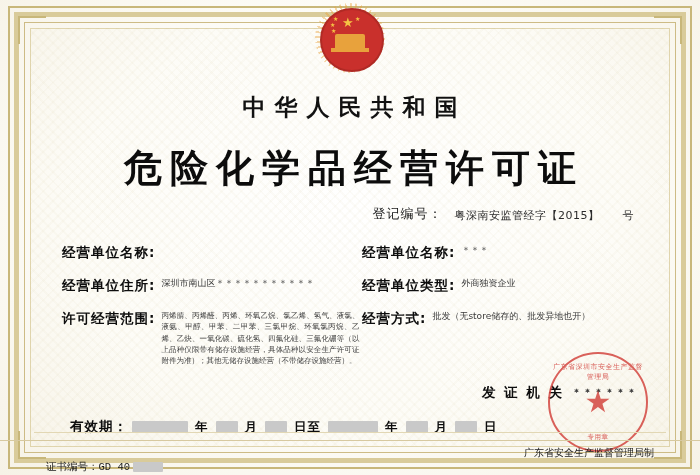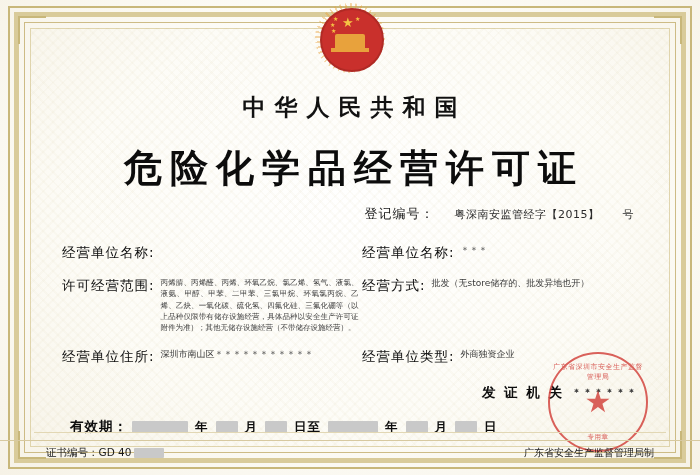--- a/index.html
+++ b/index.html
@@ -93,40 +93,40 @@
   .title-main{
     margin-top:20px;
     font-size:38px;font-weight:700;color:#0c0c0c;
     letter-spacing:8px;text-indent:8px;
   }
 
   
   .reg-line{
     position:absolute;right:66px;top:205px;
     font-size:12.5px;color:#1a1a1a;
-    display:flex;align-items:center;gap:20px;
+    display:flex;align-items:flex-end;gap:12px;
   }
   .reg-label{font-size:13px;letter-spacing:1px;}
   .reg-val{font-size:11px;color:#2b2b2b;letter-spacing:.5px;}
   .redact{
     display:inline-block;background:#c9c9c9;border-radius:1px;vertical-align:middle;
   }
 
   
   .fields{
     position:absolute;left:62px;top:244px;right:60px;
     font-size:13px;color:#111;
   }
   .row{
     display:flex;align-items:flex-start;margin-bottom:15px;
   }
   .col-l{width:300px;display:flex;align-items:flex-start;}
   .col-r{flex:1;display:flex;align-items:flex-start;}
   .lbl{
-    font-size:13.5px;font-weight:400;letter-spacing:1px;color:#0d0d0d;white-space:nowrap;
+    font-size:13.5px;font-weight:700;letter-spacing:1px;color:#0d0d0d;white-space:nowrap;
   }
   .val{
     margin-left:6px;font-size:10.5px;color:#333;line-height:1.25;
     flex:1;
   }
   .val-small{font-size:9px;color:#3a3a3a;line-height:1.45;display:block;}
   .scope{
     font-size:7.5px;line-height:1.5;color:#3c3c3c;text-align:justify;
     max-width:198px;
   }
@@ -164,22 +164,22 @@
     font-size:13.5px;font-weight:700;letter-spacing:1px;color:#0d0d0d;margin-left:8px;
   }
   .validity .unit{font-weight:700;font-size:12.5px;margin:0 3px;}
 
   
   .footer{
     position:absolute;left:0;right:0;bottom:8px;height:26px;
     border-top:1px solid #d7c9a0;
   }
   .footer-left{
-    position:absolute;left:46px;top:5px;font-size:10.5px;color:#1a1a1a;
-    display:flex;align-items:center;gap:3px;
+    position:absolute;left:46px;top:19px;font-size:10.5px;color:#1a1a1a;
+    display:flex;align-items:center;gap:3px;font-family:Liberation Mono, monospace;
   }
   .footer-right{
     position:absolute;right:46px;top:5px;font-size:10px;color:#1a1a1a;
   }
   .hr-sep{
     position:absolute;left:34px;right:34px;top:432px;height:1px;background:#e2d7b4;
   }
 </style>
 </head>
 <body>
@@ -225,37 +225,37 @@
         <span class="lbl">经营单位名称:</span>
       </div>
       <div class="col-r">
         <span class="lbl">经营单位名称:</span>
         <span class="val val-small">＊＊＊</span>
       </div>
     </div>
 
     <div class="row">
       <div class="col-l">
+        <span class="lbl">经营单位住所:</span>
+        <span class="val val-small">深圳市南山区＊＊＊＊＊＊＊＊＊＊＊</span>
+      </div>
+      <div class="col-r">
+        <span class="lbl">经营单位类型:</span>
+        <span class="val val-small">外商独资企业</span>
+      </div>
+    </div>
+
+    <div class="row">
+      <div class="col-l">
         <span class="lbl">许可经营范围:</span>
         <span class="val scope">丙烯腈、丙烯醛、丙烯、环氧乙烷、氯乙烯、氢气、液氯、液氨、甲醇、甲苯、二甲苯、三氯甲烷、环氧氯丙烷、乙烯、乙炔、一氧化碳、硫化氢、四氟化硅、三氟化硼等（以上品种仅限带有储存设施经营，具体品种以安全生产许可证附件为准）；其他无储存设施经营（不带储存设施经营）。</span>
       </div>
       <div class="col-r">
         <span class="lbl">经营方式:</span>
         <span class="val val-small">批发（无store储存的、批发异地也开）</span>
-      </div>
-    </div>
-
-    <div class="row">
-      <div class="col-l">
-        <span class="lbl">经营单位住所:</span>
-        <span class="val val-small">深圳市南山区＊＊＊＊＊＊＊＊＊＊＊</span>
-      </div>
-      <div class="col-r">
-        <span class="lbl">经营单位类型:</span>
-        <span class="val val-small">外商独资企业</span>
       </div>
     </div>
 
   </div>
 
   <div class="issuer">
     <span>发 证 机 关</span>
     <span class="issuer-val val-small">＊＊＊＊＊＊</span>
   </div>
 

